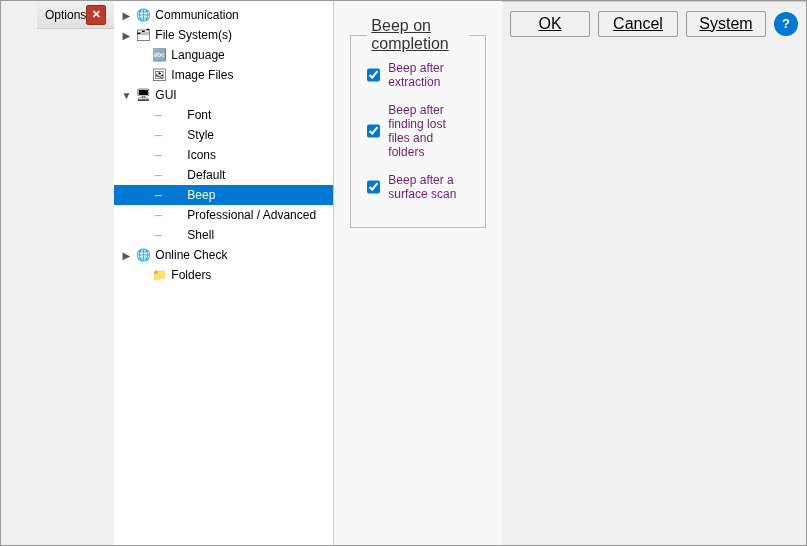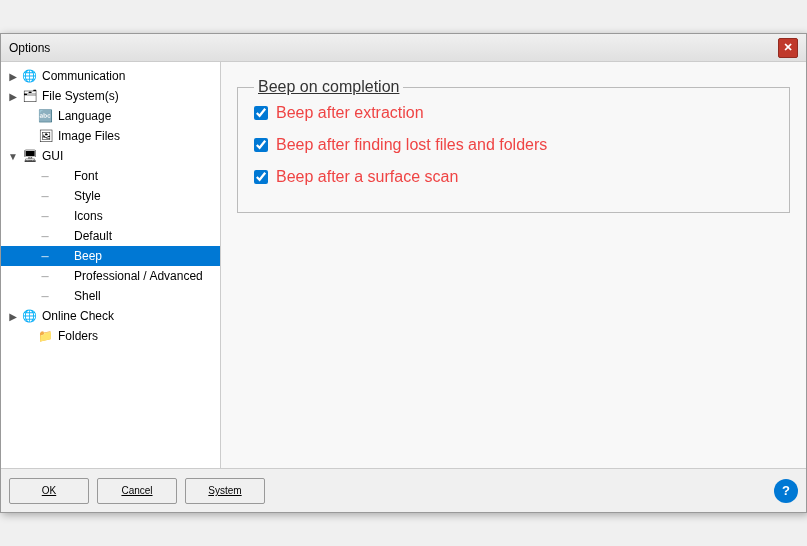--- a/index.html
+++ b/index.html
@@ -9,26 +9,26 @@
       background: #f0f0f0;
       display: flex;
       justify-content: center;
       align-items: center;
       width: 807px;
       height: 546px;
       overflow: hidden;
     }
     .window {
       width: 807px;
-      height: 480px;
+      height: 546px;
       background: #f0f0f0;
       border: 1px solid #999;
       display: flex;
-      flex-direction: column;
       box-shadow: 2px 2px 8px rgba(0,0,0,0.3);
+      padding-left: 36px;
     }
     .title-bar {
       background: linear-gradient(to bottom, #f0f0f0, #e0e0e0);
       border-bottom: 1px solid #ccc;
       height: 28px;
       display: flex;
       align-items: center;
       justify-content: space-between;
       padding: 0 8px;
       user-select: none;
@@ -111,40 +111,40 @@
       margin-bottom: 14px;
     }
     .checkbox-row input[type=checkbox] {
       width: 14px;
       height: 14px;
       margin-right: 8px;
       accent-color: #0078d4;
       cursor: pointer;
     }
     .checkbox-row label {
-      font-size: 16px;
-      color: #ef4444;
+      font-size: 12px;
+      color: #701a75;
       cursor: pointer;
     }
     .bottom-bar {
       height: 44px;
       background: #f0f0f0;
       border-top: 1px solid #ccc;
       display: flex;
       align-items: center;
       padding: 0 8px;
       gap: 8px;
     }
     .bottom-btn {
       min-width: 80px;
       height: 26px;
       background: #f0f0f0;
       border: 1px solid #999;
       border-radius: 2px;
-      font-size: 10px;
+      font-size: 16px;
       cursor: pointer;
       padding: 0 12px;
       display: flex;
       align-items: center;
       justify-content: center;
     }
     .bottom-btn.underline-label span {
       text-decoration: underline;
     }
     .help-btn {

